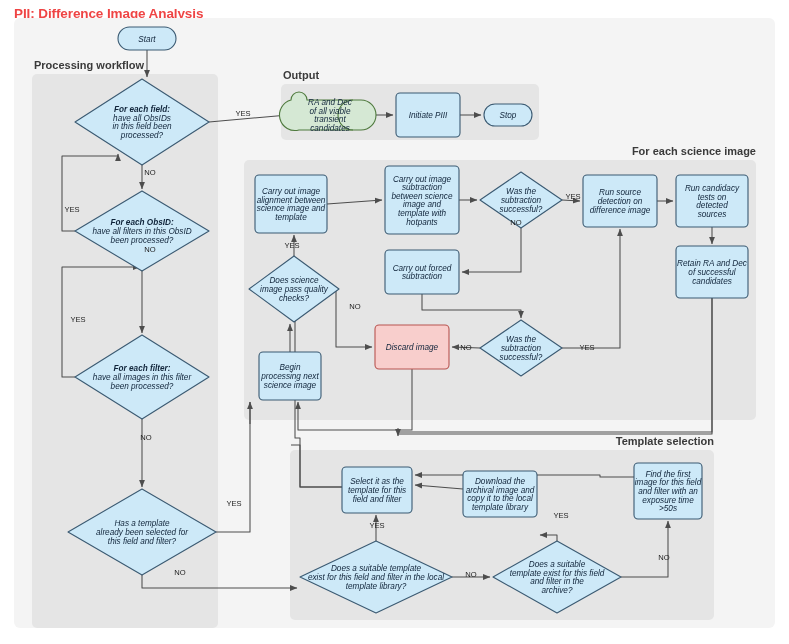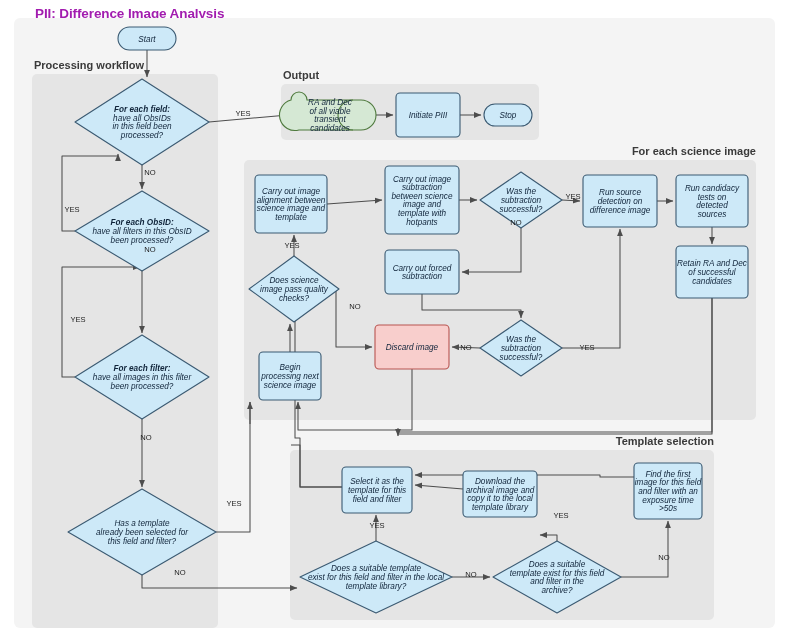--- a/index.html
+++ b/index.html
@@ -1,18 +1,18 @@
 <!DOCTYPE html>
 <html><head>
 <meta charset="utf-8">
 <style>
   html,body{margin:0;padding:0;background:#ffffff;}
   body{width:789px;height:644px;font-family:"Liberation Sans",sans-serif;overflow:hidden;}
   #root{position:relative;width:789px;height:644px;}
-  .page-title{position:absolute;left:14px;top:6px;font-size:13.5px;font-weight:bold;color:#a21caf;letter-spacing:-0.1px;margin-left:21px;}
+  .page-title{position:absolute;left:14px;top:6px;font-size:13.5px;font-weight:bold;color:#ef4444;letter-spacing:-0.1px;}
   svg{position:absolute;left:0;top:0;}
   .nodeText{font-family:"Liberation Sans",sans-serif;font-style:italic;font-size:8.2px;fill:#10243a;text-anchor:middle;}
   .edgeLabel{font-family:"Liberation Sans",sans-serif;font-size:7.6px;fill:#222;text-anchor:middle;font-style:normal;}
   .sectionLabel{font-family:"Liberation Sans",sans-serif;font-size:11px;font-weight:bold;fill:#3a3a3a;}
 </style>
 </head>
 <body>
 
 <div id="root">
   <div class="page-title">PII: Difference Image Analysis</div>

